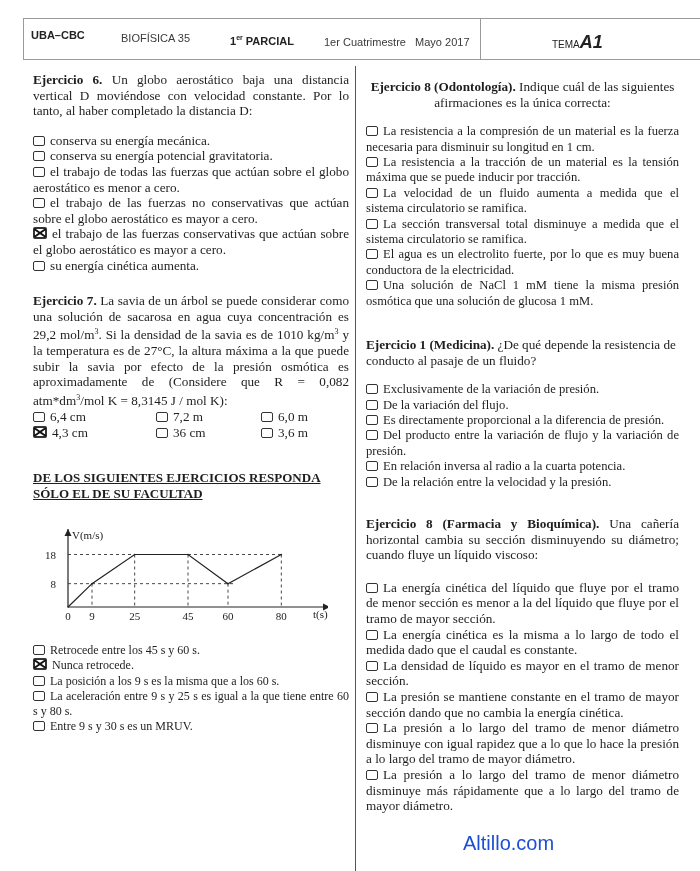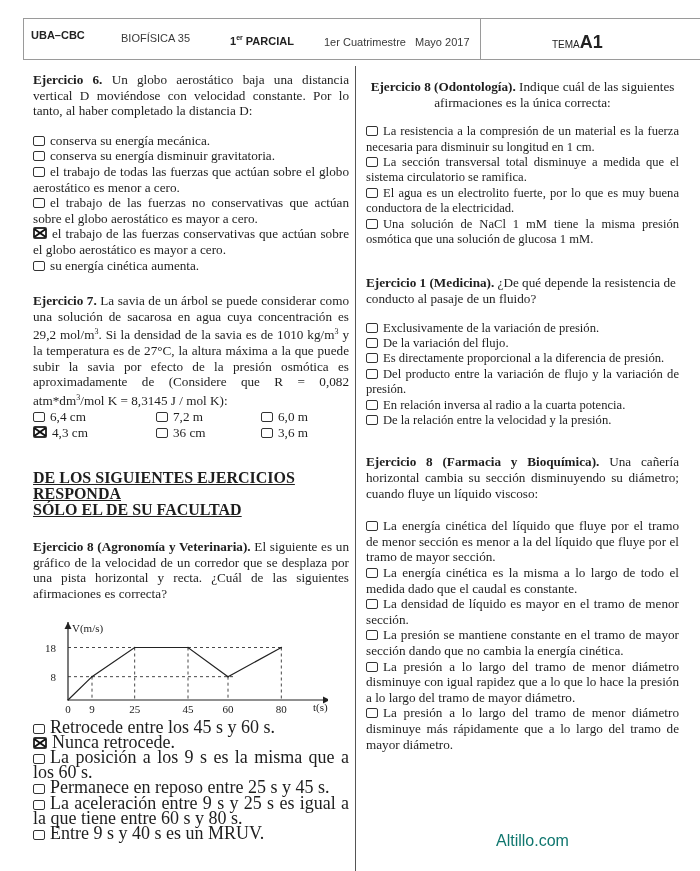--- a/index.html
+++ b/index.html
@@ -9,41 +9,41 @@
             border:1px solid #9a9a9a; box-sizing:border-box;
             font-family:"Liberation Sans", "DejaVu Sans", sans-serif; color:#3a3a3a; }
   .header .cell { position:absolute; top:13px; font-size:11px; white-space:nowrap; }
   .header .uba { left:7px; top:10px; font-weight:bold; color:#222; }
   .header .bio { left:97px; top:13px; }
   .header .parc { left:206px; top:15px; font-weight:bold; color:#222; }
   .header .parc sup { font-size:7px; }
   .header .cuat { left:300px; top:17px; }
   .header .divider { position:absolute; left:456px; top:0; bottom:0; border-left:1px solid #9a9a9a; }
   .header .tema { left:528px; top:13px; font-size:10px; color:#222; }
-  .header .tema b { font-size:18px; }
+  .header .tema b { font-size:18px;font-style:italic; }
   .colsep { position:absolute; left:355px; top:66px; height:805px; border-left:1.5px solid #555; }
   .col { position:absolute; font-size:13.2px; line-height:15.6px; }
   .left { left:33px; width:316px; top:72px; }
   .right { left:366px; width:313px; top:79px; }
   .p { margin:0; text-align:justify; }
   .block { margin-bottom:15px; }
   .b { font-weight:bold; }
   .opt { margin:0; text-align:justify; }
   .cb { display:inline-block; width:10px; height:8px; border:1px solid #333; border-radius:2px;
         margin-right:5px; vertical-align:-1px; position:relative; }
   .cb.x::before, .cb.x::after { content:""; position:absolute; left:-2px; top:3px; width:14px; height:2px; background:#111; }
   .cb.x::before { transform:rotate(35deg); }
   .cb.x::after { transform:rotate(-35deg); }
   .cb.x { border-width:2px; }
   .grid3 { display:grid; grid-template-columns:123px 105px 90px; }
-  .sec { font-weight:bold; text-decoration:underline; font-size:16px; line-height:16px; margin:0; }
+  .sec { font-weight:bold; text-decoration:underline; font-size:13px; line-height:16px; margin:0; }
   .gap { height:14px; }
   .chart { width:300px; height:100px; display:block; margin:14px 0 0 -5px; }
-  .watermark { position:absolute; left:496px; top:832px; font-family:"Liberation Sans","DejaVu Sans",sans-serif;
-               font-size:16px; color:#0f766e; }
+  .watermark { position:absolute; left:463px; top:832px; font-family:"Liberation Sans","DejaVu Sans",sans-serif;
+               font-size:20px; color:#1d4ed8; }
   sup { font-size:8px; }
 </style>
 </head>
 <body>
 
 <div class="header">
   <span class="cell uba">UBA–CBC</span>
   <span class="cell bio">BIOFÍSICA 35</span>
   <span class="cell parc"><span>1</span><sup>er</sup> <span>PARCIAL</span></span>
   <span class="cell cuat" style="white-space:pre">1er Cuatrimestre   Mayo 2017</span>
@@ -53,21 +53,21 @@
 
 <div class="colsep"></div>
 
 <div class="col left">
 
   <div class="block" style="margin-bottom:16px">
     <p class="p"><span class="b">Ejercicio 6.</span><span> Un globo aerostático baja una distancia vertical D moviéndose con velocidad constante. Por lo tanto, al haber completado la distancia D:</span></p>
     <div class="gap"></div>
     <div id="ej6-opts">
         <div class="opt"><span class="cb"></span><span>conserva su energía mecánica.</span></div>
-        <div class="opt"><span class="cb"></span><span>conserva su energía disminuir gravitatoria.</span></div>
+        <div class="opt"><span class="cb"></span><span>conserva su energía potencial gravitatoria.</span></div>
         <div class="opt"><span class="cb"></span><span>el trabajo de todas las fuerzas que actúan sobre el globo aerostático es menor a cero.</span></div>
         <div class="opt"><span class="cb"></span><span>el trabajo de las fuerzas no conservativas que actúan sobre el globo aerostático es mayor a cero.</span></div>
         <div class="opt"><span class="cb x"></span><span>el trabajo de las fuerzas conservativas que actúan sobre el globo aerostático es mayor a cero.</span></div>
         <div class="opt"><span class="cb"></span><span>su energía cinética aumenta.</span></div>
       </div>
   </div>
 
   <div class="block" style="margin-top:20px;margin-bottom:30px">
     <p class="p"><span class="b">Ejercicio 7.</span><span> La savia de un árbol se puede considerar como una solución de sacarosa en agua cuya concentración es 29,2 mol/m</span><sup>3</sup><span>. Si la densidad de la savia es de 1010 kg/m</span><sup>3</sup><span> y la temperatura es de 27°C, la altura máxima a la que puede subir la savia por efecto de la presión osmótica es aproximadamente de (Considere que R = 0,082 atm*dm</span><sup>3</sup><span>/mol K = 8,3145 J / mol K):</span></p>
     <div class="grid3" id="ej7-opts">
@@ -77,21 +77,20 @@
         <div class="opt"><span class="cb x"></span><span>4,3 cm</span></div>
         <div class="opt"><span class="cb"></span><span>36 cm</span></div>
         <div class="opt"><span class="cb"></span><span>3,6 m</span></div>
       </div>
   </div>
 
   <p class="sec">DE LOS SIGUIENTES EJERCICIOS RESPONDA</p>
   <p class="sec">SÓLO EL DE SU FACULTAD</p>
 
   <div class="block" style="margin-top:21px">
-    <p class="p"><span class="b">Ejercicio 8 (Agronomía y Veterinaria).</span><span> El siguiente es un gráfico de la velocidad de un corredor que se desplaza por una pista horizontal y recta. ¿Cuál de las siguientes afirmaciones es correcta?</span></p>
 
     <svg class="chart" id="vt-chart" viewBox="0 0 300 100">
       <defs>
         <marker id="arr" markerWidth="8" markerHeight="8" refX="6" refY="3" orient="auto">
           <path d="M0,0 L6,3 L0,6 Z" fill="#222"></path>
         </marker>
       </defs>
       <g id="chart-layer">
           <line x1="40" y1="84" x2="302" y2="84" stroke="#222" stroke-width="1.2" marker-end="url(#arr)"></line>
           <line x1="40" y1="84" x2="40" y2="6" stroke="#222" stroke-width="1.2" marker-end="url(#arr)"></line>
@@ -115,38 +114,39 @@
           <text x="160" y="97" font-size="11" text-anchor="middle" font-family="Liberation Serif, serif" fill="#222">45</text>
           <text x="200" y="97" font-size="11" text-anchor="middle" font-family="Liberation Serif, serif" fill="#222">60</text>
           <text x="253.33333333333331" y="97" font-size="11" text-anchor="middle" font-family="Liberation Serif, serif" fill="#222">80</text>
           <text x="28" y="64.66666666666667" font-size="11" text-anchor="end" font-family="Liberation Serif, serif" fill="#222">8</text>
           <text x="28" y="35.5" font-size="11" text-anchor="end" font-family="Liberation Serif, serif" fill="#222">18</text>
           <text x="44" y="16" font-size="11" font-family="Liberation Serif, serif" fill="#222">V(m/s)</text>
           <text x="285" y="95" font-size="11" font-family="Liberation Serif, serif" fill="#222">t(s)</text>
         </g>
     </svg>
 
-    <div id="ej8a-opts" style="margin-top:4px;font-size:18px;line-height:15.2px">
+    <div id="ej8a-opts" style="margin-top:20px;font-size:12px;line-height:15.2px">
         <div class="opt"><span class="cb"></span><span>Retrocede entre los 45 s y 60 s.</span></div>
         <div class="opt"><span class="cb x"></span><span>Nunca retrocede.</span></div>
         <div class="opt"><span class="cb"></span><span>La posición a los 9 s es la misma que a los 60 s.</span></div>
-        <div class="opt"><span class="cb"></span><span>Permanece en reposo entre 25 s y 45 s.</span></div>
         <div class="opt"><span class="cb"></span><span>La aceleración entre 9 s y  25 s es igual a la que tiene entre 60 s y 80 s.</span></div>
-        <div class="opt"><span class="cb"></span><span>Entre 9 s y 40 s es un MRUV.</span></div>
+        <div class="opt"><span class="cb"></span><span>Entre 9 s y 30 s es un MRUV.</span></div>
       </div>
   </div>
 </div>
 
 <div class="col right">
 
   <div class="block" style="margin-bottom:28px">
     <p class="p" style="text-align:center"><span class="b">Ejercicio 8 (Odontología).</span><span> Indique cuál de las siguientes afirmaciones es la única correcta:</span></p>
     <div class="gap"></div>
     <div id="ej8o-opts" style="font-size:12.6px;line-height:15.4px">
         <div class="opt"><span class="cb"></span><span>La resistencia a la compresión de un material  es la fuerza necesaria para disminuir su longitud en 1 cm.</span></div>
+        <div class="opt"><span class="cb"></span><span>La resistencia a la tracción de un material es la tensión máxima que se puede inducir por tracción.</span></div>
+        <div class="opt"><span class="cb"></span><span>La velocidad de un fluido aumenta a medida que el sistema circulatorio se ramifica.</span></div>
         <div class="opt"><span class="cb"></span><span>La sección transversal total disminuye a medida que el sistema circulatorio se ramifica.</span></div>
         <div class="opt"><span class="cb"></span><span>El agua es un electrolito fuerte, por lo que es muy buena conductora de la electricidad.</span></div>
         <div class="opt"><span class="cb"></span><span>Una solución de NaCl 1 mM tiene la misma presión osmótica que una solución de glucosa 1 mM.</span></div>
       </div>
   </div>
 
   <div class="block" style="margin-bottom:26px">
     <p class="p" style="text-align:left"><span class="b">Ejercicio 1 (Medicina).</span><span> ¿De qué depende la resistencia de conducto al pasaje de un fluido?</span></p>
     <div class="gap"></div>
     <div id="ej8m-opts" style="font-size:12.6px;line-height:15.4px">

